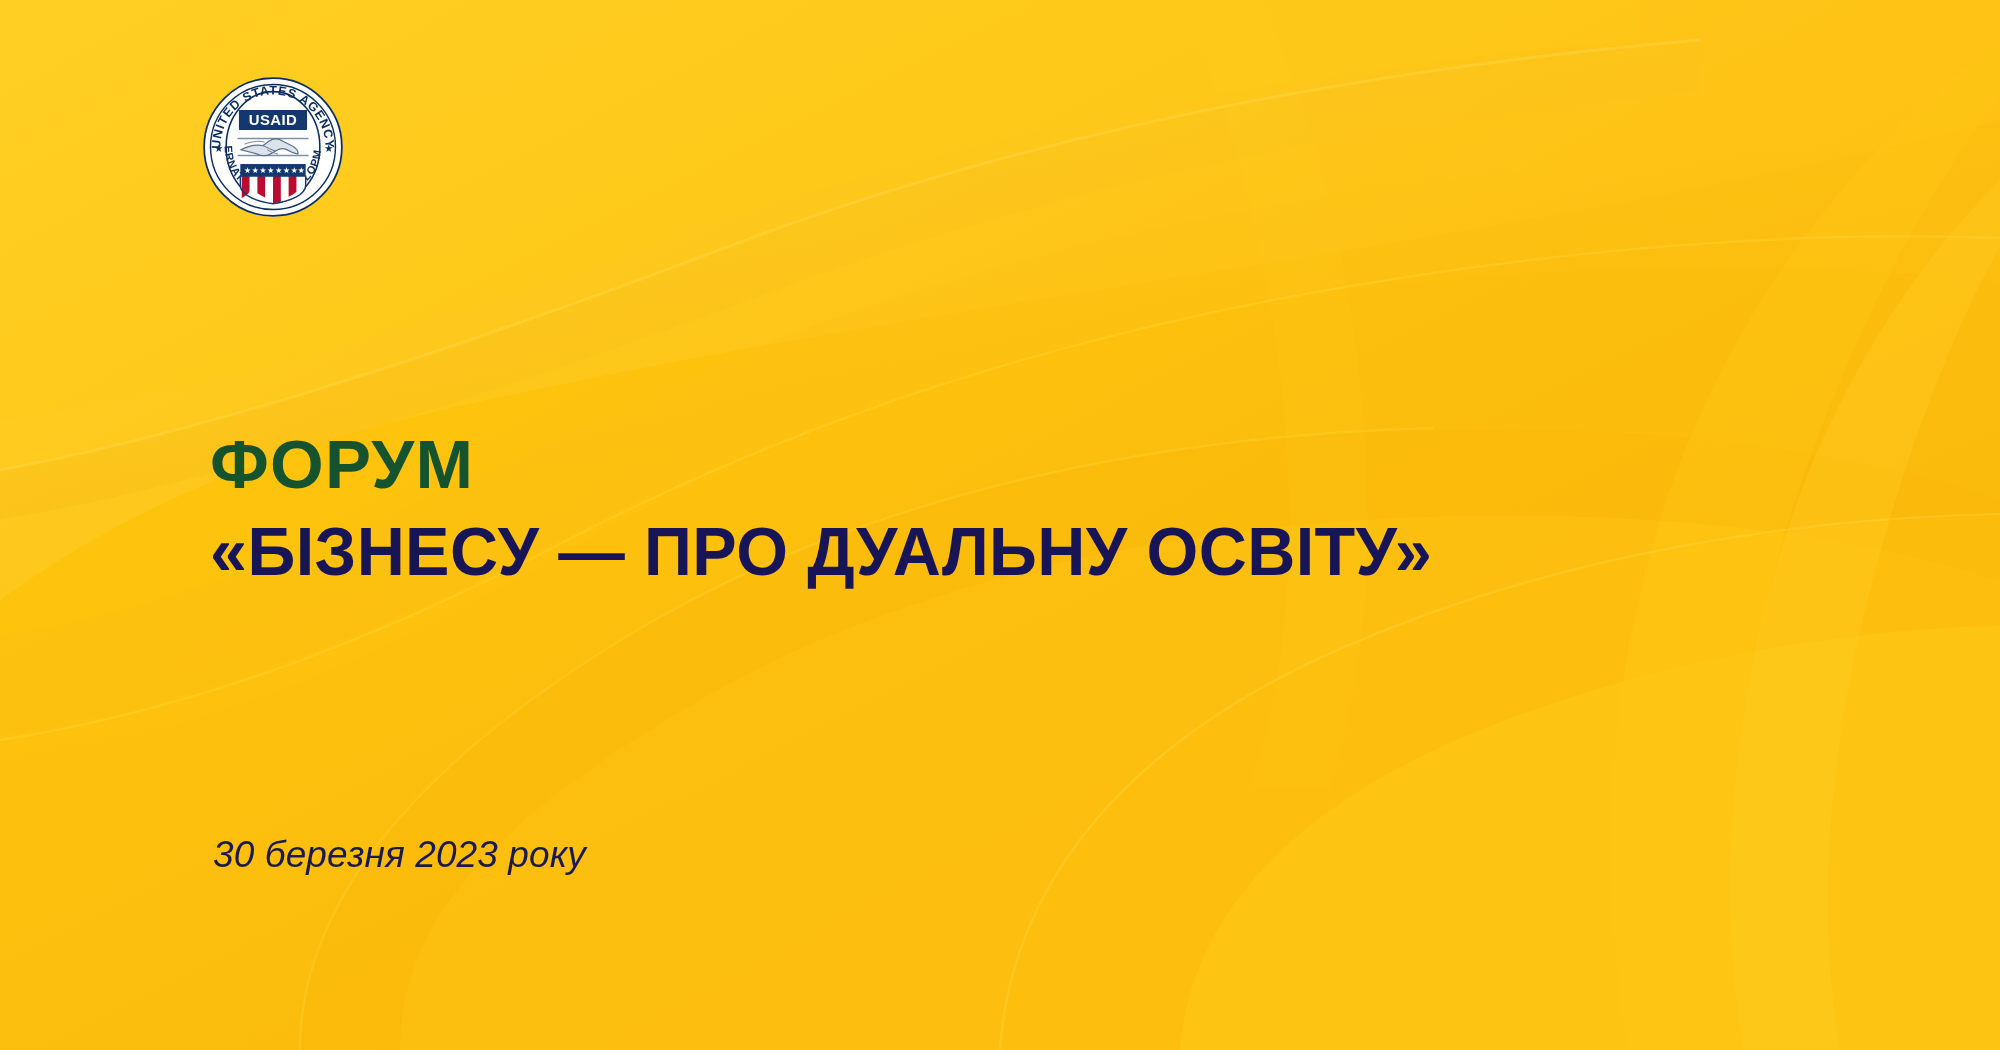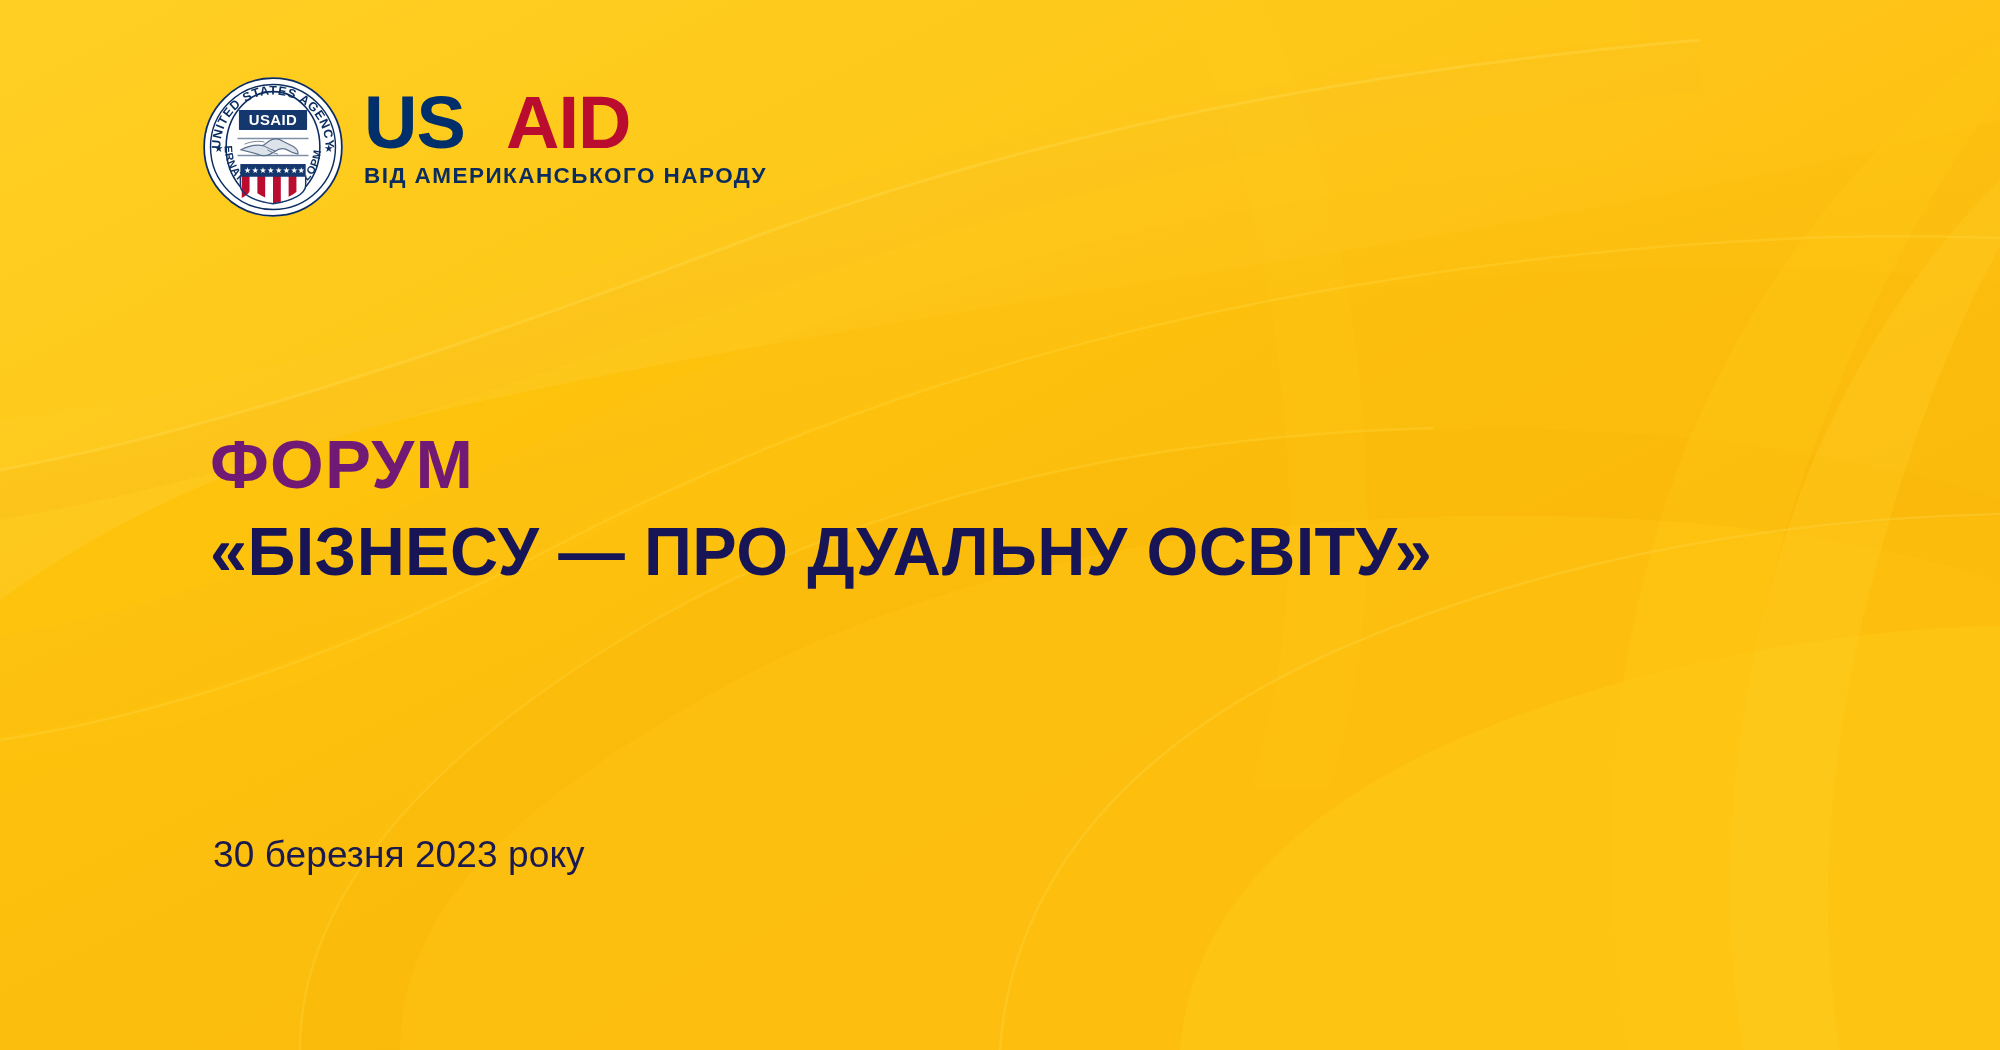--- a/index.html
+++ b/index.html
@@ -64,21 +64,21 @@
   
   #headline-block {
     position: absolute;
     left: 210px;
     top: 430px;
     z-index: 10;
   }
   #forum-kicker {
     font-size: 69px;
     font-weight: 800;
-    color: #701a75;
+    color: #14532d;
     letter-spacing: 1.2px;
     line-height: 1.0;
     margin: 0;
     white-space: nowrap;
   }
   #event-title {
     font-size: 69px;
     font-weight: 800;
     color: #171556;
     letter-spacing: 0.4px;
@@ -97,20 +97,21 @@
     z-index: 10;
   }
   .detail-line {
     font-size: 37px;
     font-weight: 400;
     color: #1A1A4E;
     line-height: 1.36;
     margin: 0;
     white-space: nowrap;
     letter-spacing: 0.1px;
+    font-style: italic;
   }
 </style>
 </head>
 <body>
 
 <div id="stage">
 
   <svg id="bg-art" viewBox="0 0 2000 1050" preserveAspectRatio="none" aria-hidden="true">
     <defs>
       <linearGradient id="gBase" x1="0" y1="0" x2="1" y2="1">
@@ -236,27 +237,20 @@
         <g fill="#BA0C2F">
           <path d="M56,141 h11 v20 c0,4 -4,7 -11,11 v-31 z"></path>
           <path d="M78,141 h11 v30 c-4,-2 -8,-4 -11,-6 z"></path>
           <path d="M100,141 h11 v36 c-4,1 -8,2 -11,3 z"></path>
           <path d="M122,141 h11 v22 c-3,3 -7,5 -11,7 z"></path>
         </g>
         <path d="M54,141 H146 V154 C146,166 128,176 100,180 C72,176 54,166 54,154 Z" fill="none" stroke="#14386E" stroke-width="2"></path>
       </g>
     </svg>
 
-    <div id="logo-wordblock">
-      <svg id="usaid-wordmark" viewBox="0 0 310 78" aria-hidden="true">
-        <text x="0" y="62" font-family="'Liberation Sans',sans-serif" font-size="74" font-weight="700" fill="#002F6C" letter-spacing="-1">US</text>
-        <text x="142" y="62" font-family="'Liberation Sans',sans-serif" font-size="74" font-weight="700" fill="#BA0C2F" letter-spacing="-1">AID</text>
-      </svg>
-      <span id="usaid-tagline">ВІД АМЕРИКАНСЬКОГО НАРОДУ</span>
-    </div>
   </div>
 
   <div id="headline-block">
     <h2 id="forum-kicker">ФОРУМ</h2>
     <h1 id="event-title">«БІЗНЕСУ — ПРО ДУАЛЬНУ ОСВІТУ»</h1>
   </div>
 
   <div id="details-block">
     <p class="detail-line">30 березня 2023 року</p>
   </div>

